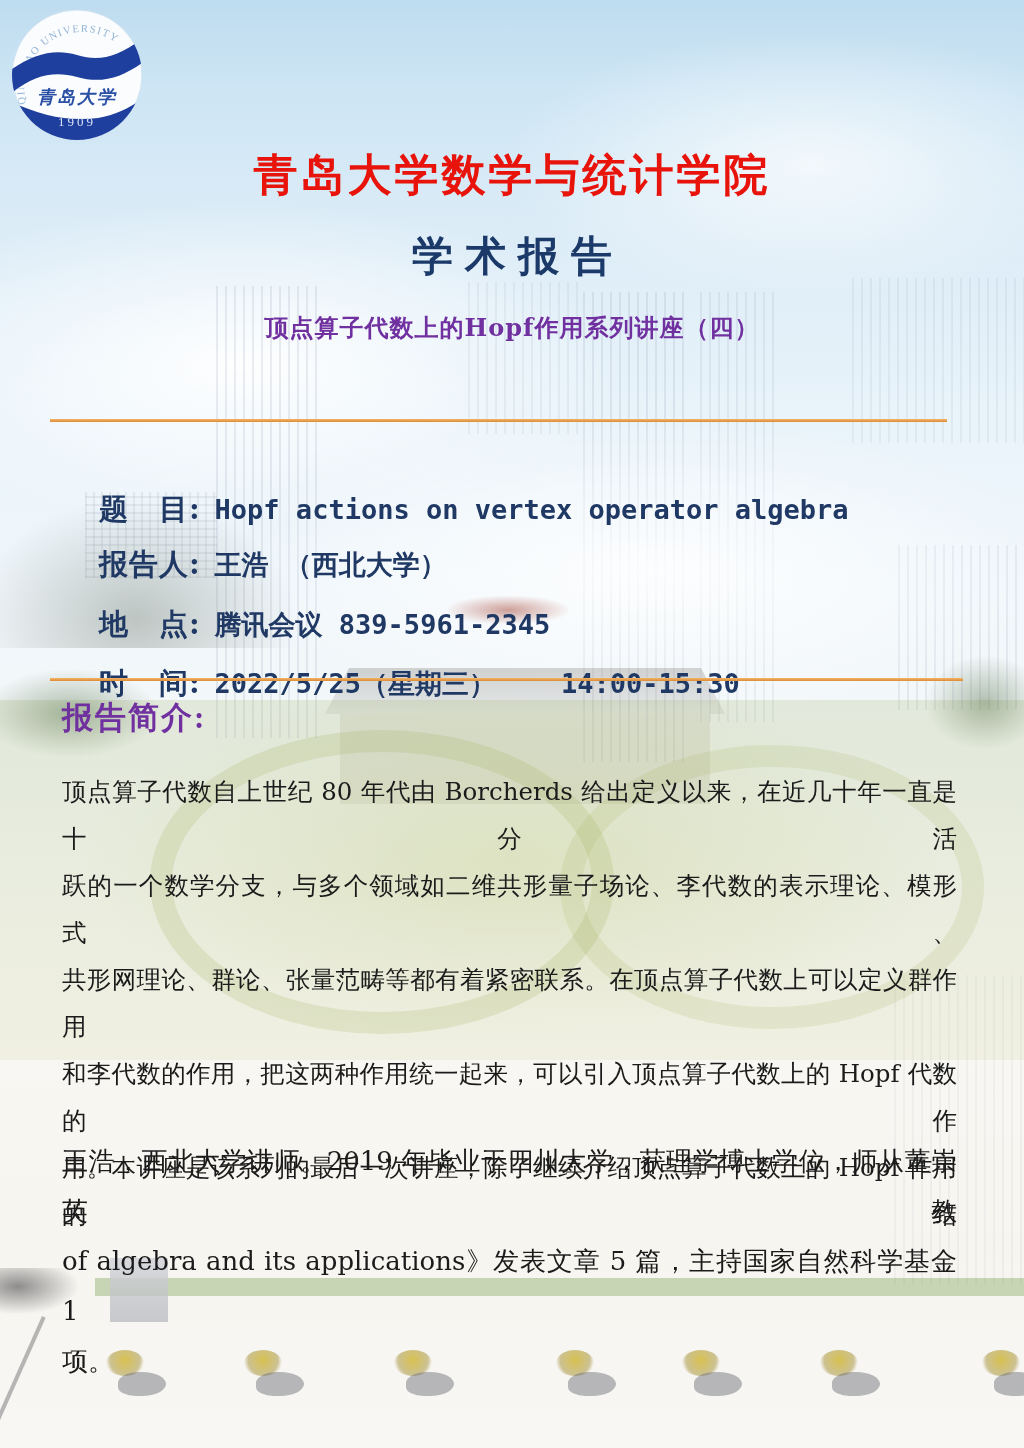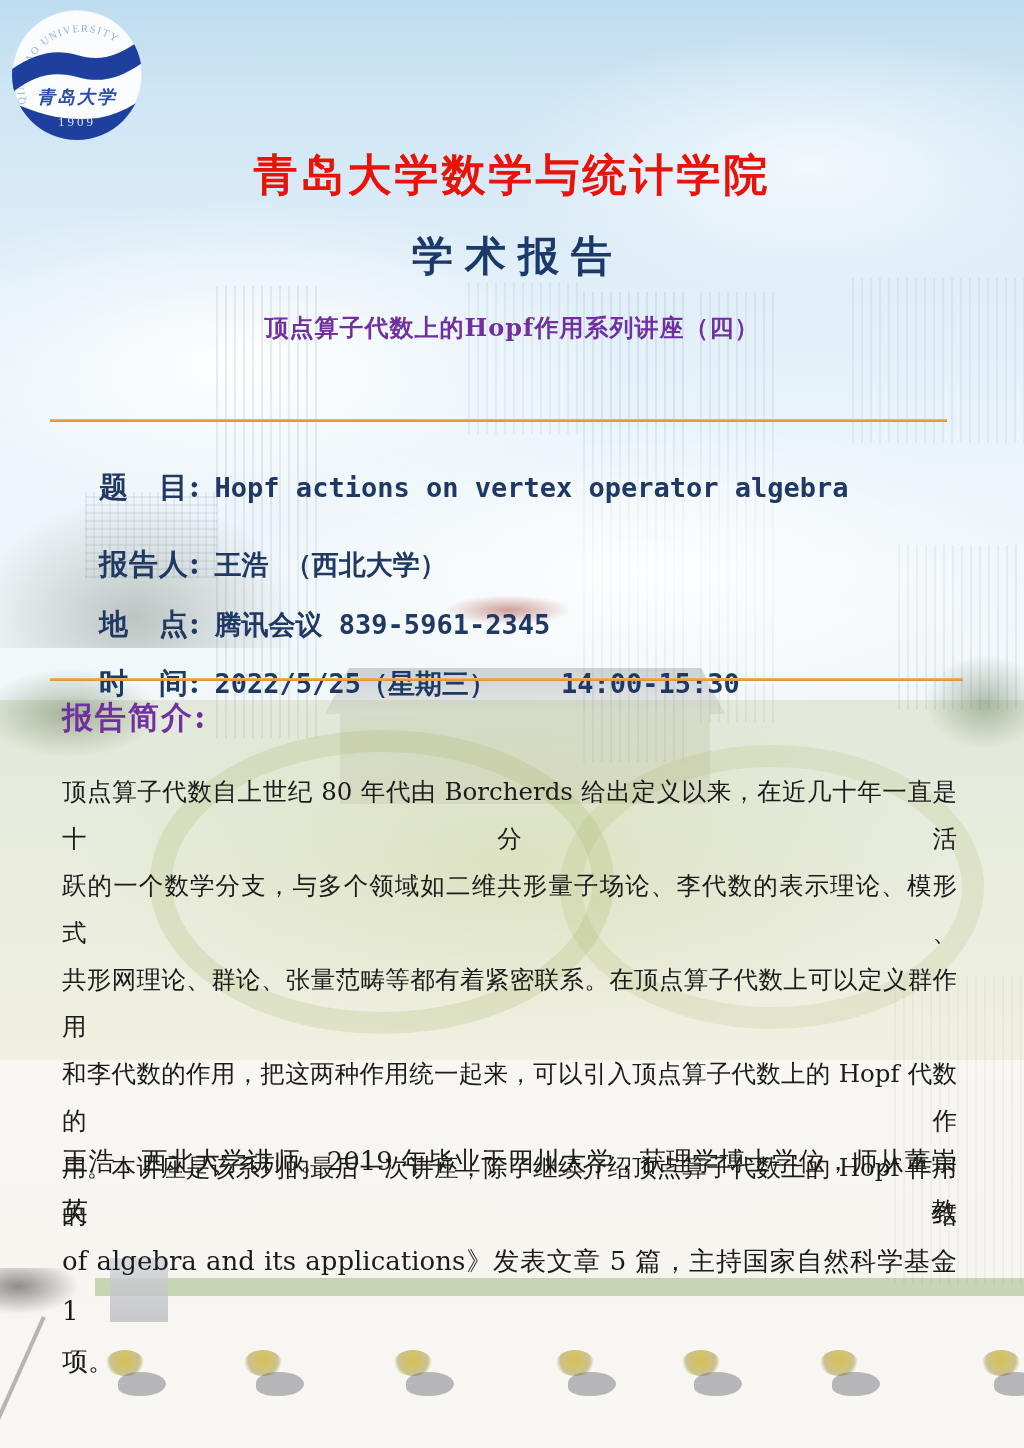--- a/index.html
+++ b/index.html
@@ -52,26 +52,26 @@
   .center-line { position:absolute; left:0; right:0; text-align:center; font-weight:bold; }
   .college   { top:146px; font-size:44px; color:#e8130a; letter-spacing:3px; }
   .reportType{ top:229px; font-size:41px; color:#1b3a69; letter-spacing:12px; padding-left:12px; }
   .seriesTitle{ top:312px; font-size:24px; color:#7030a0; letter-spacing:1px; }
 
   .rule { position:absolute; height:3px; background:linear-gradient(180deg,#f2b469,#dd8b33); }
   .rule1 { left:50px; top:419px; width:897px; }
   .rule2 { left:50px; top:678px; width:913px; }
 
   .info-row { position:absolute; left:62px; white-space:pre; color:#1f3864; font-size:29px; }
-  .ir1{top:434px;} .ir2{top:511px;} .ir3{top:571px;} .ir4{top:630px;}
+  .ir1{top:456px;} .ir2{top:511px;} .ir3{top:571px;} .ir4{top:630px;}
   .ilabel { font-weight:bold; letter-spacing:1px; }
   .ivalue { font-family:"DejaVu Sans Mono","Liberation Mono",monospace; font-weight:600; font-size:27px; margin-left:14px; }
 
   .sec-heading { position:absolute; left:62px; color:#7030a0; font-size:31px; font-weight:bold; letter-spacing:2px; }
-  .h-abs { top:697px; } .h-bio { top:1066px; }
+  .h-abs { top:697px;font-family:Liberation Serif, serif; } .h-bio { top:1066px; }
 
   .para { position:absolute; left:62px; width:895px; color:#1b1b1b; }
   .p-abs { top:768px; font-size:24.5px; }
   .p-abs .ln { line-height:47px; }
   .p-bio { top:1136px; font-size:26px; }
   .p-bio .ln { line-height:50px; }
   .ln { text-align:justify; text-align-last:justify; text-justify:inter-character; }
   .ln-last { text-align:left; text-align-last:left; }
 </style>
 </head>

